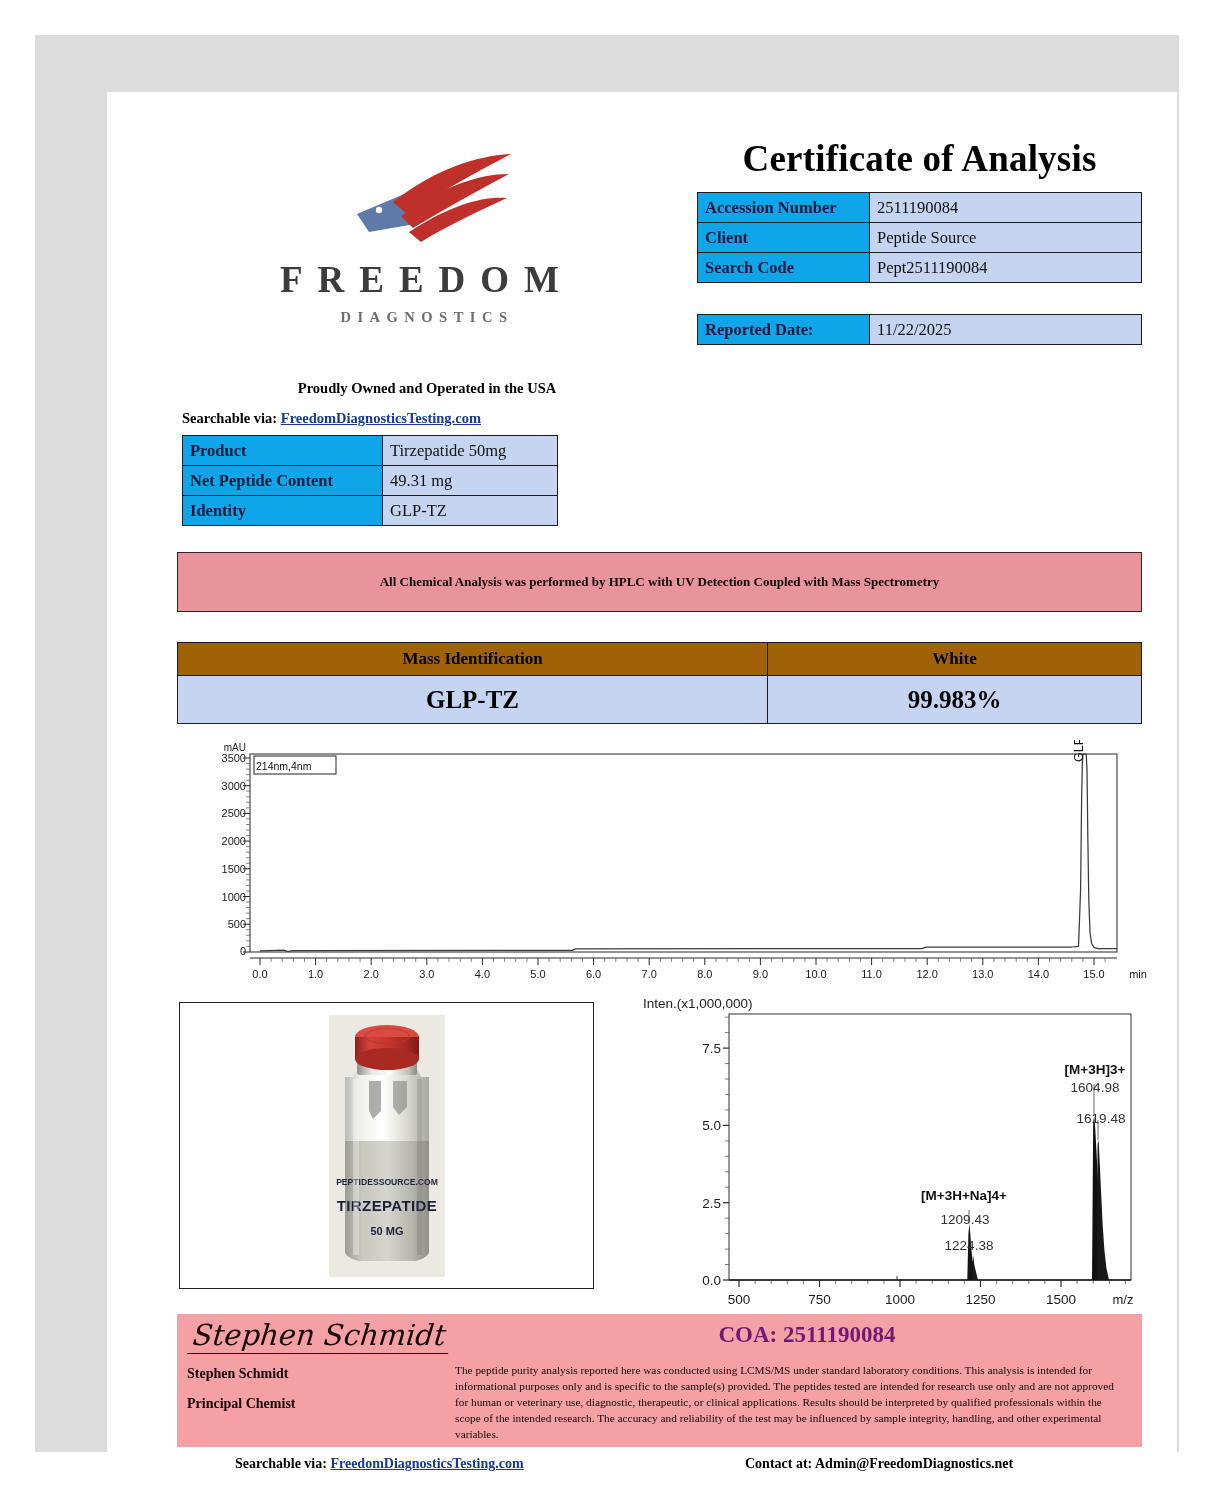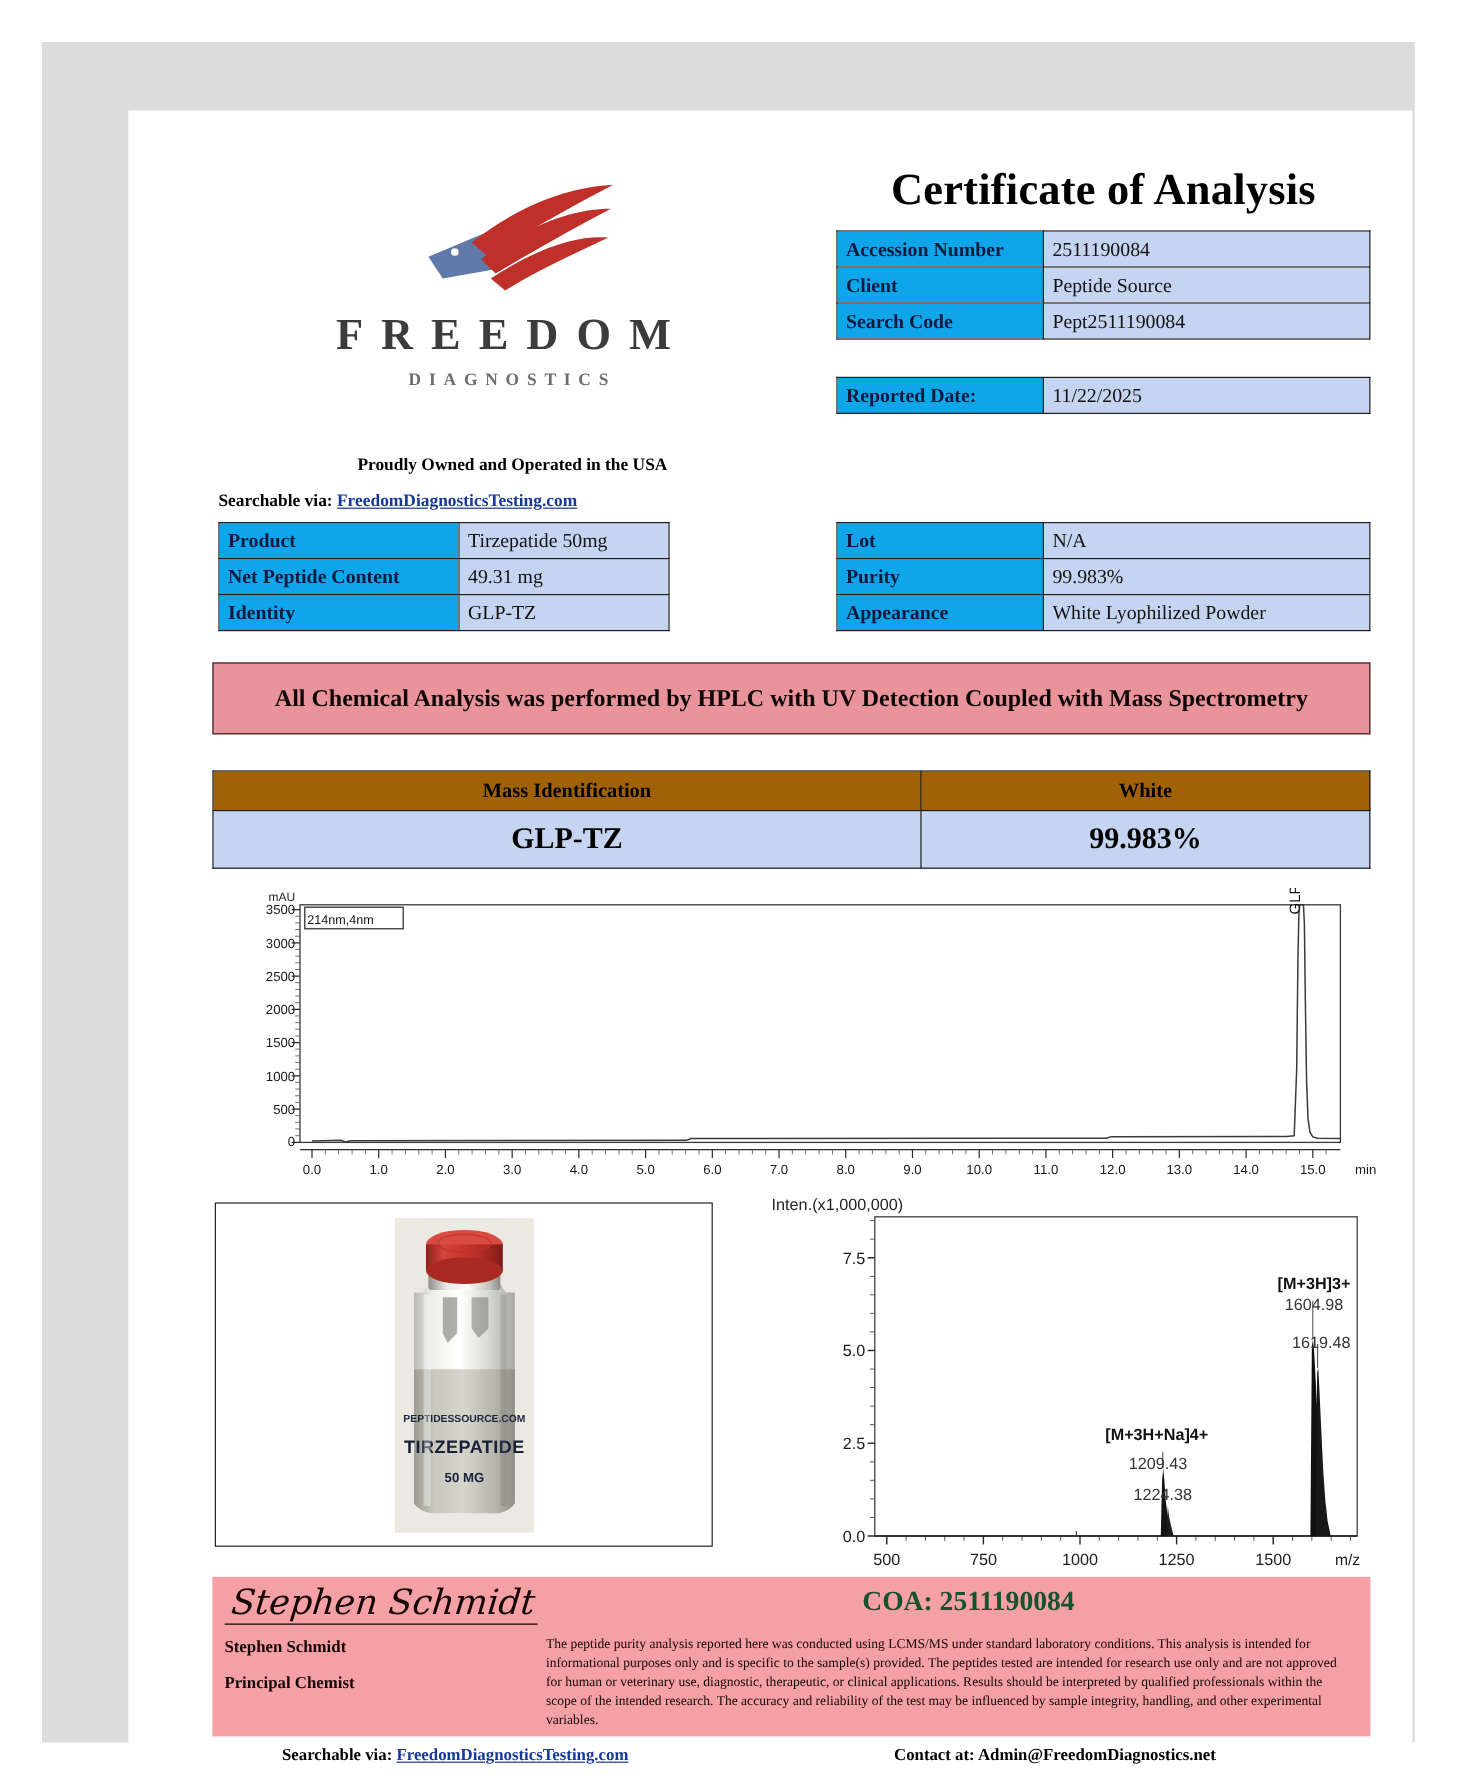--- a/index.html
+++ b/index.html
@@ -73,21 +73,21 @@
   #tbl-lot { left: 590px; top: 343px; width: 445px; }
   #tbl-lot td.k { width: 172px; }
 
   
   .banner {
     position: absolute; left: 70px; top: 460px;
     width: 965px; height: 60px;
     background: #e8949a;
     border: 1.5px solid #3a2020;
     display: flex; align-items: center; justify-content: center;
-    font-size: 20px; font-weight: bold; color: #100808;
+    font-size: 13px; font-weight: bold; color: #100808;
     text-align: center;
   }
 
   
   table.mass {
     position: absolute; left: 70px; top: 550px;
     width: 965px;
     border-collapse: collapse; table-layout: fixed;
     border: 1.6px solid #1b1b1b;
   }
@@ -127,21 +127,21 @@
     color: #140404;
     border-bottom: 1.6px solid #140404;
     padding: 0 4px 1px 4px;
     transform: skewX(-6deg);
   }
   .sig-sub  { position: absolute; left: 10px; top: 52px; font-size: 14px; font-weight: bold; color: #130505; }
   .sig-role { position: absolute; left: 10px; top: 82px; font-size: 14px; font-weight: bold; color: #130505; }
   .coa-no {
     position: absolute; left: 430px; top: 8px; width: 400px;
     text-align: center;
-    font-size: 23px; font-weight: bold; color: #14532d;
+    font-size: 23px; font-weight: bold; color: #701a75;
   }
   .disclaimer {
     position: absolute; left: 278px; top: 48px; width: 672px;
     font-size: 11.3px; line-height: 1.42; color: #140606;
     text-align: left;
   }
   .footer {
     position: absolute; left: 70px; top: 1360px; width: 965px; height: 30px;
     font-size: 14px; font-weight: bold; color: #000;
   }
@@ -215,36 +215,20 @@
         <td class="k">Net Peptide Content</td>
         <td class="v">49.31 mg</td>
       </tr>
       <tr>
         <td class="k">Identity</td>
         <td class="v">GLP-TZ</td>
       </tr>
     </tbody>
       </table>
 
-    <table class="kv" id="tbl-lot">
-        <tbody>
-      <tr>
-        <td class="k">Lot</td>
-        <td class="v">N/A</td>
-      </tr>
-      <tr>
-        <td class="k">Purity</td>
-        <td class="v">99.983%</td>
-      </tr>
-      <tr>
-        <td class="k">Appearance</td>
-        <td class="v">White Lyophilized Powder</td>
-      </tr>
-    </tbody>
-      </table>
 
     <div class="banner">All Chemical Analysis was performed by HPLC with UV Detection Coupled with Mass Spectrometry</div>
 
     <table class="mass">
         <tbody>
       <tr>
         <td class="hd" style="width:590px;">Mass Identification</td>
         <td class="hd">White</td>
       </tr>
       <tr>

